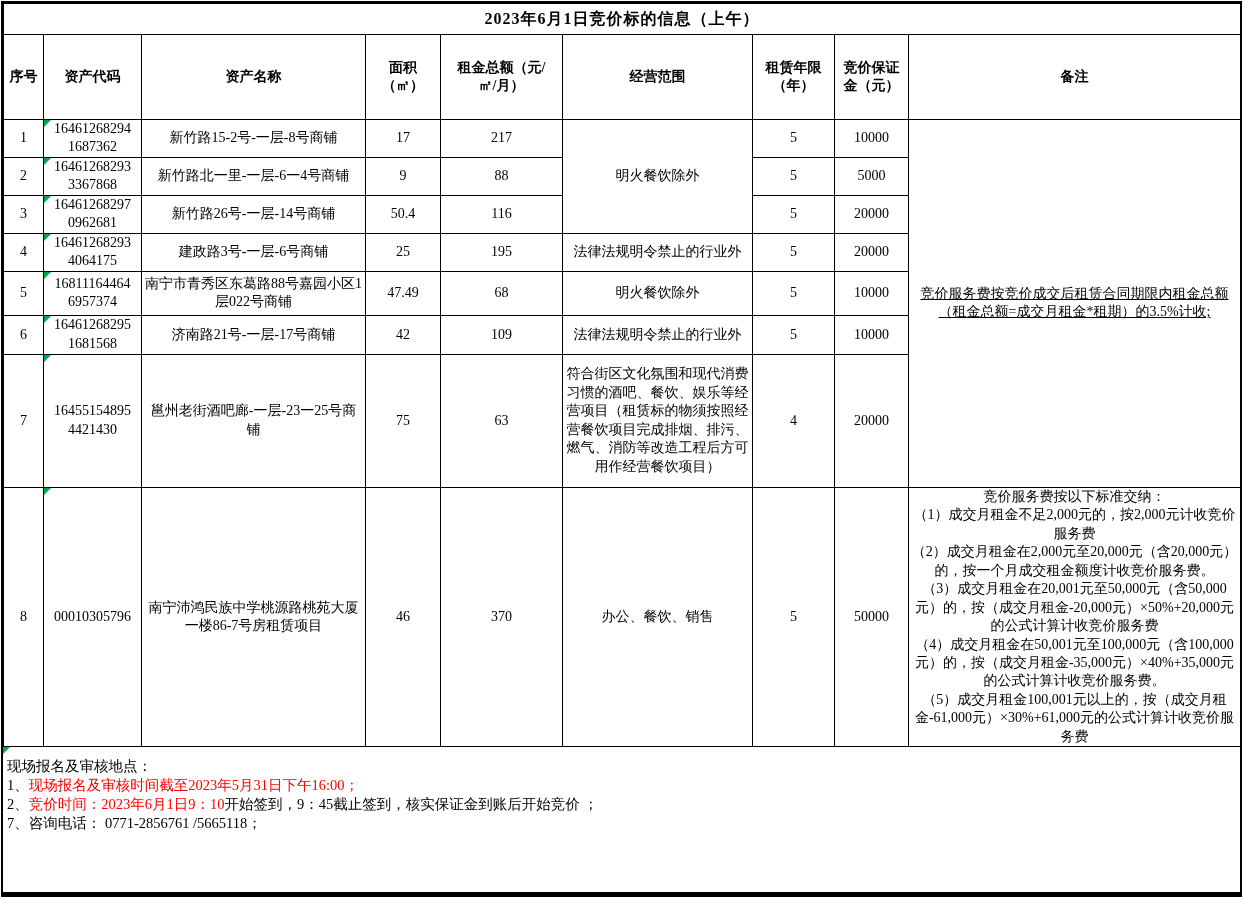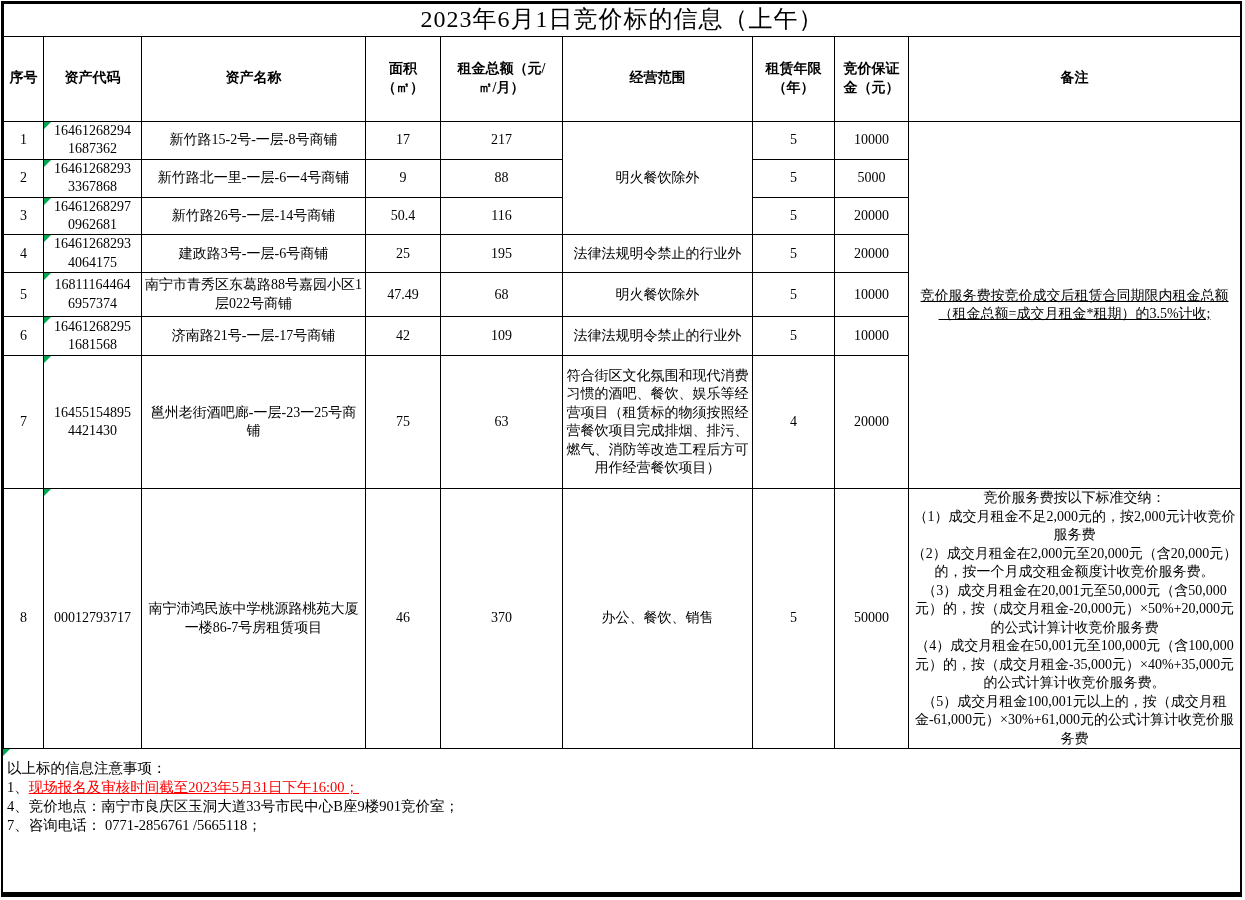--- a/index.html
+++ b/index.html
@@ -24,22 +24,22 @@
     border:1px solid #000;
     padding:0 2px;
     vertical-align:middle;
     text-align:center;
     font-size:14px;
     line-height:1.32;
     overflow:hidden;
     word-break:break-word;
   }
   tr.title-row th{
-    font-size:24px;
-    font-weight:normal;
+    font-size:16px;
+    font-weight:bold;
     height:30px;
     letter-spacing:1px;
   }
   tr.header-row th{
     font-weight:bold;
     height:84px;
     white-space:pre-line;
   }
   td.code{
     white-space:pre-line;
@@ -67,21 +67,21 @@
     border-top:7px solid var(--indicator-green,#00a650);
     border-right:7px solid transparent;
   }
   .notes{
     position:relative;
     padding:10px 6px 0 4px;
     font-size:14.5px;
     line-height:19px;
   }
   .notes .line{white-space:nowrap;}
-  .red{color:var(--red-text,#ff0000);text-decoration:underline;}
+  .red{color:var(--red-text,#ff0000);}
 </style>
 </head>
 <body>
 
 <div class="sheet">
 
   <table class="bid">
     <colgroup>
       <col style="width:40px">
         <col style="width:98px">
@@ -193,38 +193,38 @@
       <td>邕州老街酒吧廊-一层-23一25号商铺</td>
       <td>75</td>
       <td>63</td>
       <td>符合街区文化氛围和现代消费习惯的酒吧、餐饮、娱乐等经营项目（租赁标的物须按照经营餐饮项目完成排烟、排污、燃气、消防等改造工程后方可用作经营餐饮项目）</td>
       <td>4</td>
       <td>20000</td>
     </tr>
 
     <tr style="height:222px">
       <td>8</td>
-      <td class="code"><span class="tri"></span><span>00012793717</span></td>
+      <td class="code"><span class="tri"></span><span>00010305796</span></td>
       <td>南宁沛鸿民族中学桃源路桃苑大厦一楼86-7号房租赁项目</td>
       <td>46</td>
       <td>370</td>
       <td>办公、餐饮、销售</td>
       <td>5</td>
       <td>50000</td>
       <td class="remark8">竞价服务费按以下标准交纳：
 （1）成交月租金不足2,000元的，按2,000元计收竞价服务费
 （2）成交月租金在2,000元至20,000元（含20,000元）的，按一个月成交租金额度计收竞价服务费。
 （3）成交月租金在20,001元至50,000元（含50,000元）的，按（成交月租金-20,000元）×50%+20,000元的公式计算计收竞价服务费
 （4）成交月租金在50,001元至100,000元（含100,000元）的，按（成交月租金-35,000元）×40%+35,000元的公式计算计收竞价服务费。
 （5）成交月租金100,001元以上的，按（成交月租金-61,000元）×30%+61,000元的公式计算计收竞价服务费</td>
     </tr>
   </tbody>
     </table>
 
   <div class="notes">
     <span class="tri"></span>
-    <div class="line">以上标的信息注意事项：</div>
+    <div class="line">现场报名及审核地点：</div>
     <div class="line"><span>1、</span><span class="red">现场报名及审核时间截至2023年5月31日下午16:00；</span></div>
-    <div class="line">4、竞价地点：南宁市良庆区玉洞大道33号市民中心B座9楼901竞价室；</div>
+    <div class="line"><span>2、</span><span class="red">竞价时间：2023年6月1日9：10</span><span>开始签到，9：45截止签到，核实保证金到账后开始竞价 ；</span></div>
     <div class="line">7、咨询电话： 0771-2856761 /5665118；</div>
   </div>
 
 </div>
 
 </body></html>

